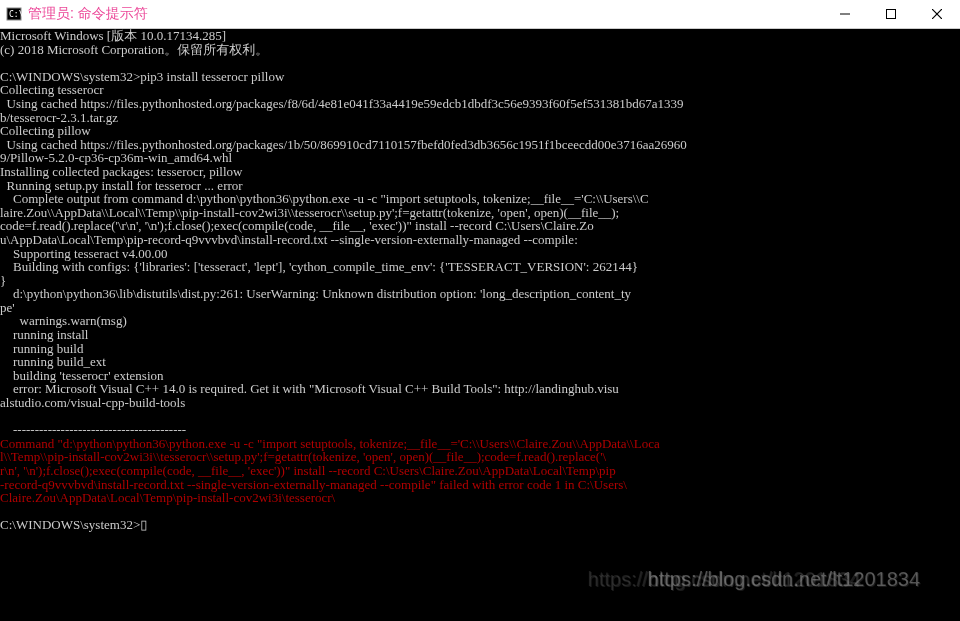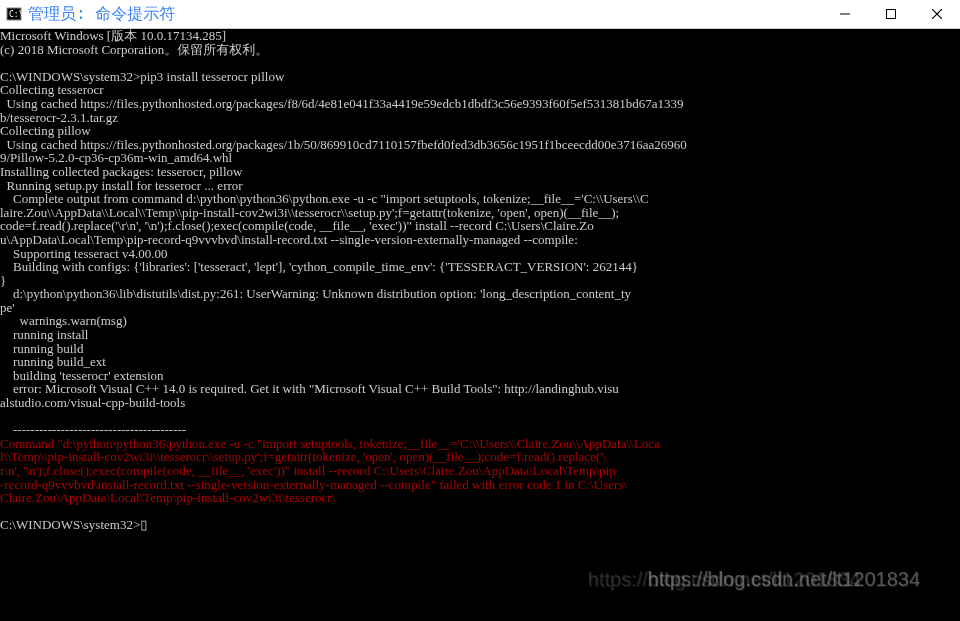--- a/index.html
+++ b/index.html
@@ -1,20 +1,20 @@
 <!DOCTYPE html>
 <html><head>
 <meta charset="utf-8">
 <style>
 *{margin:0;padding:0;box-sizing:border-box}
 body{width:960px;height:621px;background:#000;font-family:"NSimSun","SimSun","Consolas",monospace;font-size:13px;overflow:hidden;position:relative}
 .titlebar{height:29px;background:#fff;display:flex;align-items:center;border-bottom:1px solid #ccc}
 .titlebar .icon{width:16px;height:16px;margin:0 6px;display:inline-flex;align-items:center;justify-content:center}
 .titlebar .icon svg{width:16px;height:16px}
-.titlebar .title{flex:1;font-family:Liberation Mono, monospace;font-size:16px;color:#3b82f6}
+.titlebar .title{flex:1;font-family:Liberation Sans, sans-serif;font-size:14px;color:#ec4899}
 .winbtns{display:flex;height:100%}
 .winbtn{width:46px;height:28px;display:flex;align-items:center;justify-content:center;background:#fff}
 .winbtn svg{width:10px;height:10px;stroke:#000;stroke-width:1;fill:none}
 .winbtn.close svg{stroke-width:1.2}
 .term{padding:0;color:#ccc;line-height:13.6px;white-space:pre;font-family:Liberation Serif, serif;letter-spacing:0}
 .term .line{min-height:13.6px}
 .red{color:#b00000}
 .watermark{position:absolute;right:40px;bottom:30px;font-family:sans-serif;font-size:20px;color:rgba(200,200,200,.4);pointer-events:none;text-shadow:1px 1px 0 rgba(255,255,255,.1)}
 .watermark .shadow{position:absolute;left:-60px;top:0;color:rgba(120,120,120,.25);white-space:nowrap}
 </style>

